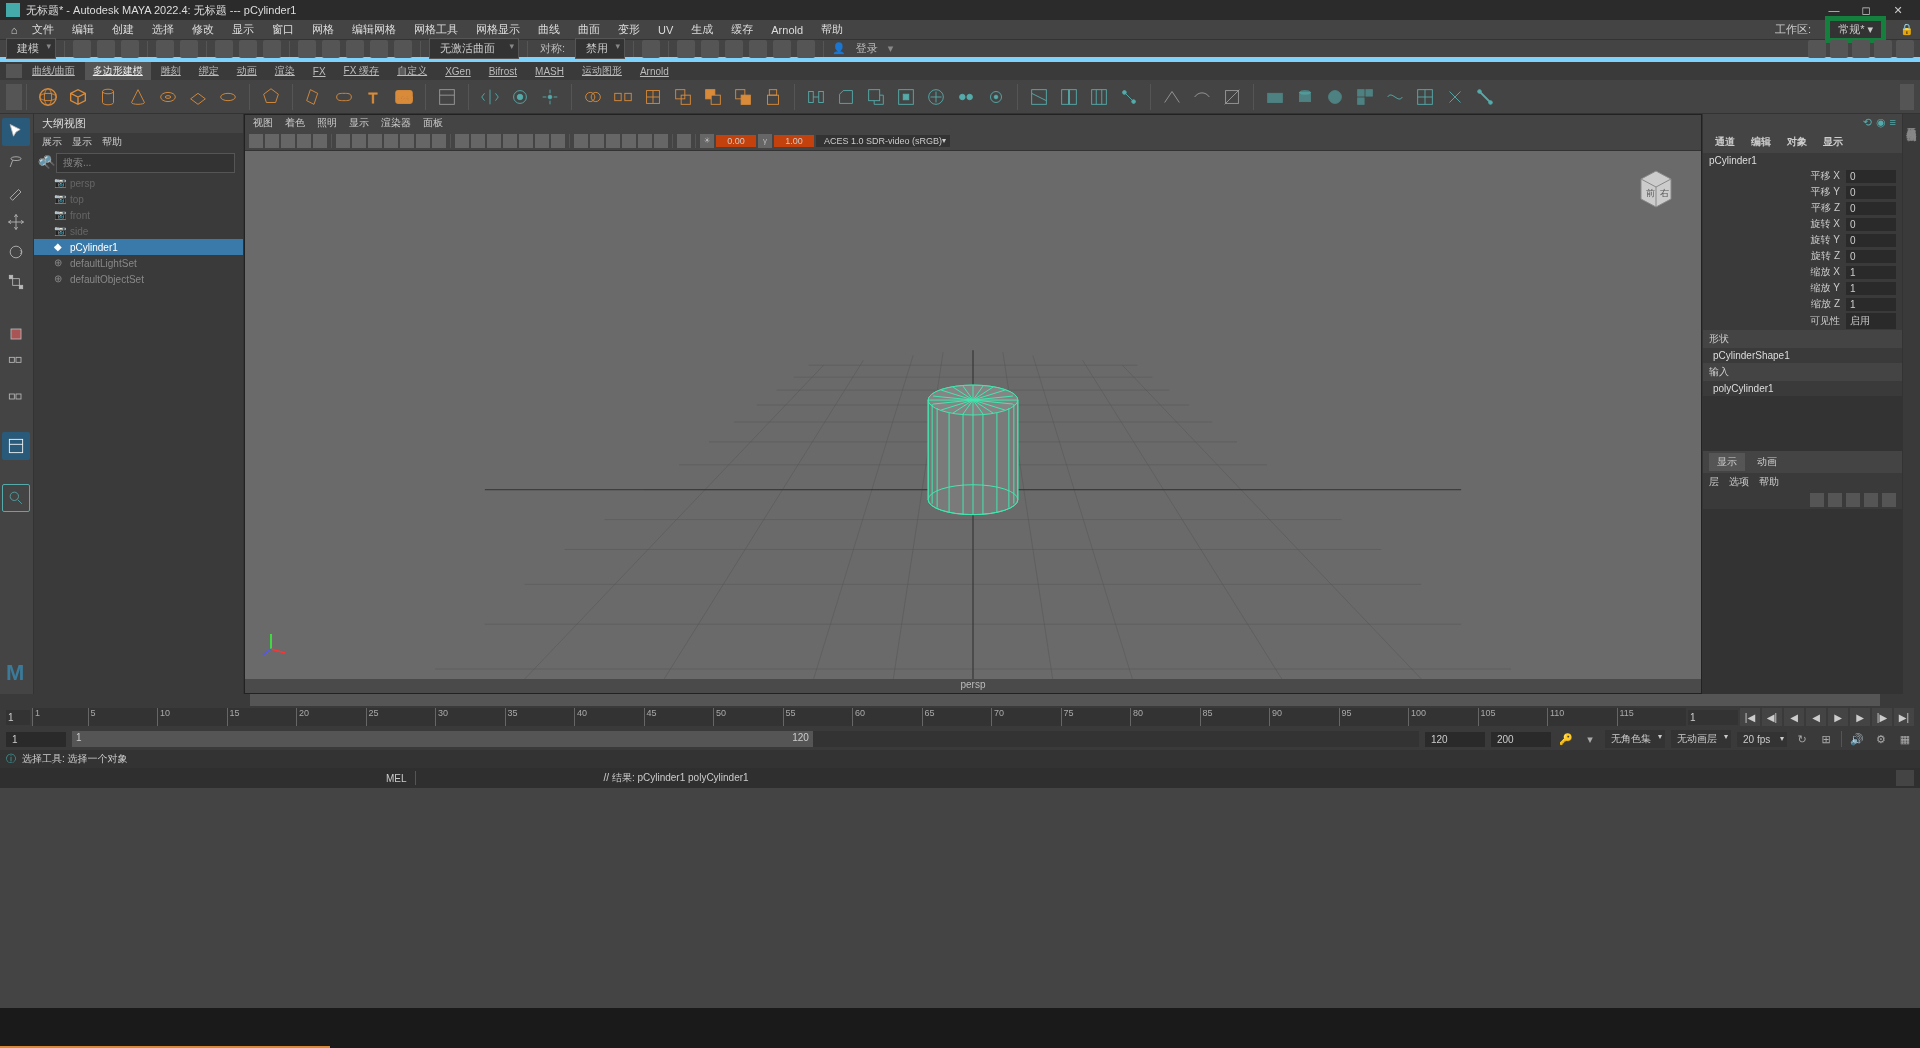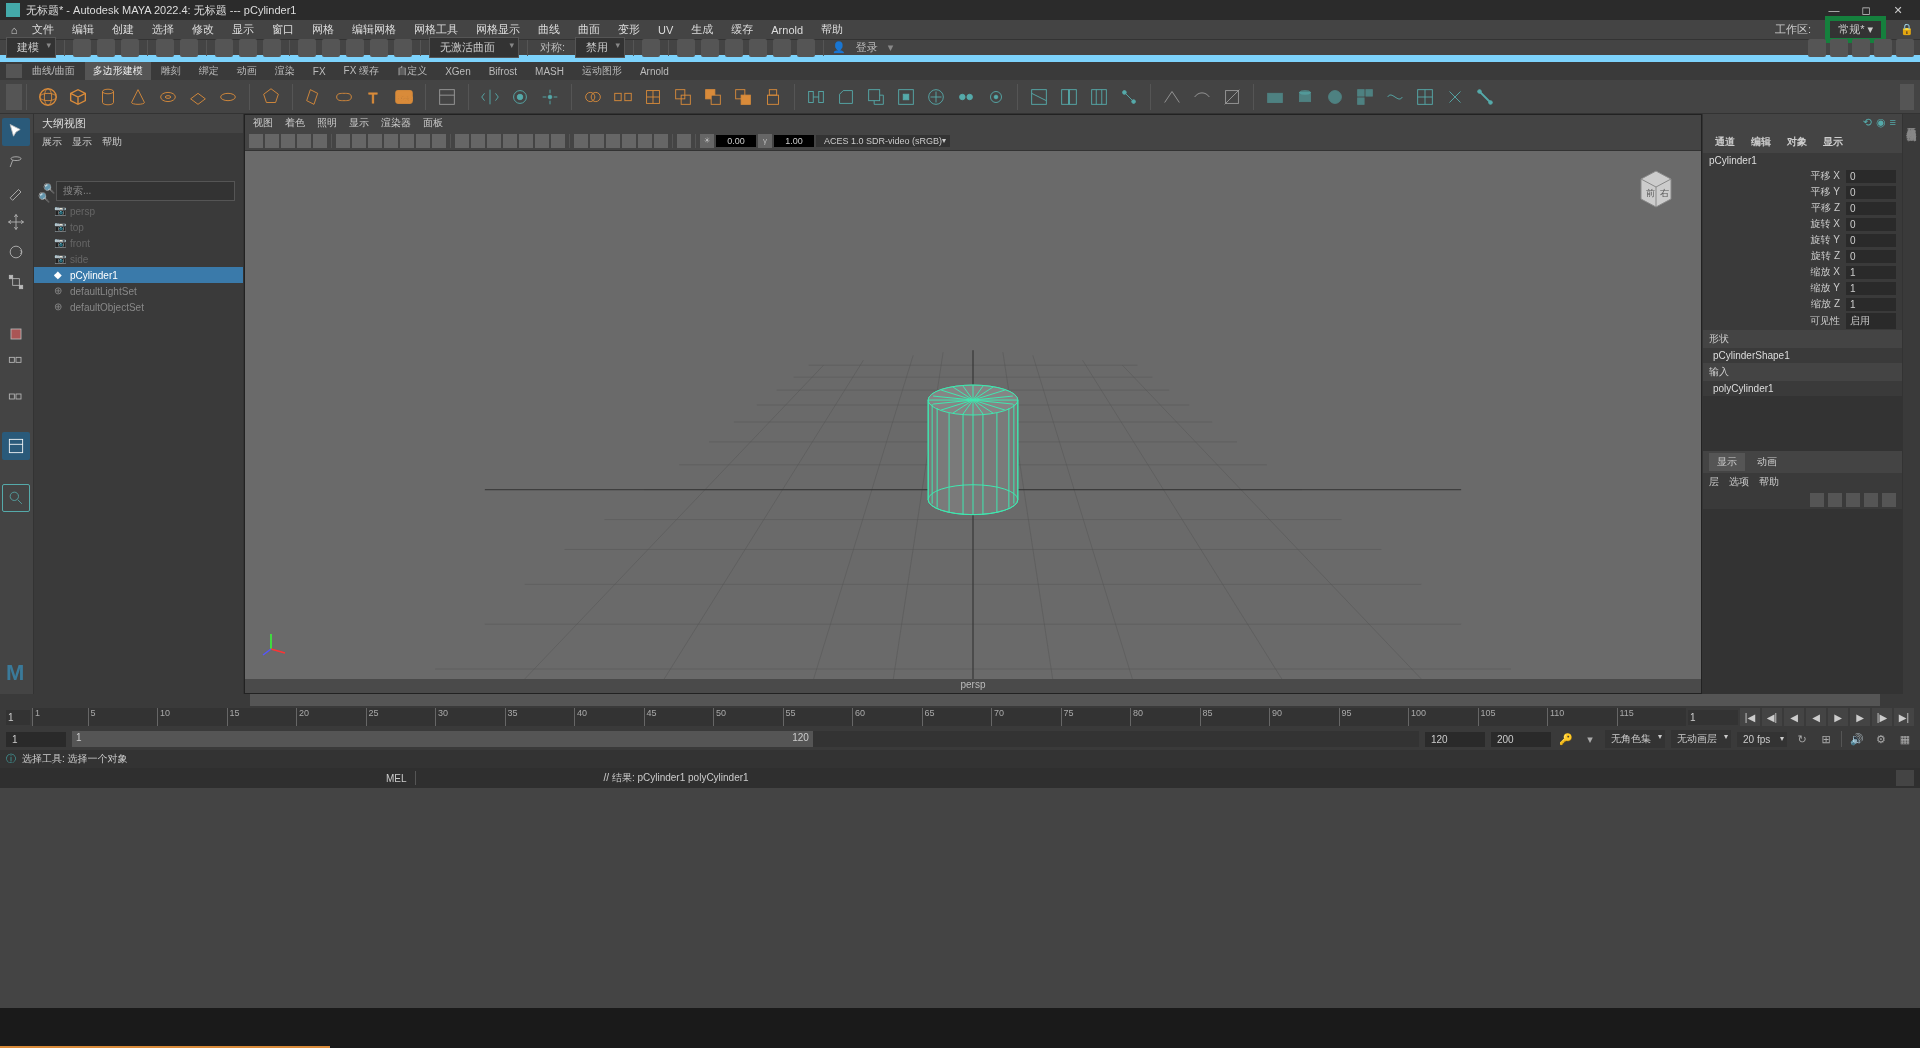--- a/index.html
+++ b/index.html
@@ -7,30 +7,30 @@
 .titlebar { height: 20px; background: #2b2b2b; display: flex; align-items: center; padding: 0 6px; font-size: 11px; color: #ddd; }
 .titlebar .icon { width: 14px; height: 14px; background: #4aa; margin-right: 6px; }
 .titlebar .spacer { flex: 1; }
 .titlebar .winbtn { width: 32px; height: 20px; display: flex; align-items: center; justify-content: center; color: #ccc; cursor: pointer; }
 .menubar { height: 20px; background: #444; display: flex; align-items: center; padding: 0 6px; gap: 2px; font-size: 11px; border-bottom: 1px solid #333; }
 .menubar .home-icon { width: 16px; height: 16px; display: flex; align-items:center; justify-content:center; color:#ccc; }
 .menubar .item { padding: 2px 8px; color: #ddd; cursor: pointer; }
 .menubar .right { margin-left: auto; display: flex; align-items: center; gap: 14px; }
 .menubar .dropdown { background: #333; padding: 1px 8px; border: 5px solid #15803d; min-width: 50px; }
 .menubar .lock { width: 14px; height: 14px; color:#aaa; }
-.statusline { height: 22px; background: #444; display: flex; align-items: center; padding: 0 6px; gap: 6px; border-bottom: 7px solid #7dd3fc; }
+.statusline { height: 22px; background: #444; display: flex; align-items: center; padding: 0 6px; gap: 6px; border-bottom: 5px solid #7dd3fc; }
 .statusline .dropdown { background: #333; padding: 2px 10px; border: 1px solid #555; min-width: 50px; position: relative; }
 .statusline .dropdown:after { content:"▾"; position:absolute; right:4px; top:2px; font-size:9px; color:#888; }
 .statusline .sep { width: 1px; height: 16px; background: #555; margin: 0 2px;}
 .statusline .iconbtn { width: 18px; height: 18px; background: #555; border-radius: 2px; }
 .statusline .textlabel { color: #bbb; padding: 0 4px;}
 .statusline .right-icons { margin-left: auto; display:flex; gap:4px;}
 .shelf-tabs { height: 18px; background: #3a3a3a; display: flex; align-items: center; padding: 0 6px; gap: 2px; font-size: 10px;}
 .shelf-tabs .tabbtn { width:16px; height:14px; background:#555; }
-.shelf-tabs .tab { padding: 2px 8px; color: #bbb; cursor: pointer; }
+.shelf-tabs .tab { padding: 2px 8px; color: #bbb; cursor: pointer; text-decoration: underline; }
 .shelf-tabs .tab.active { background: #555; color: #eee; }
 .shelf { height: 34px; background: #444; display: flex; align-items: center; padding: 0 6px; gap: 4px; border-bottom: 1px solid #333;}
 .shelf .grp { display: flex; gap: 4px; padding: 0 4px;}
 .shelf .sep { width:1px; height:26px; background:#555;}
 .shelf .sicon { width: 26px; height: 26px; display:flex; align-items:center; justify-content:center; }
 .shelf .sicon svg { width:22px; height:22px; }
 .shelf .sicon.orange svg { fill:#d98b3a; stroke:#d98b3a;}
 .shelf .sicon.teal svg { fill:#5aa; stroke:#5aa;}
 .shelf .sicon.gray svg { fill:#999; stroke:#999;}
 .main-area { display: flex; height: 580px; }
@@ -38,33 +38,33 @@
 .toolbox .tbtn { width:28px; height:28px; display:flex; align-items:center; justify-content:center; border-radius:2px;}
 .toolbox .tbtn.active { background:#2a5a7a; }
 .toolbox .tbtn svg { width:20px; height:20px; fill:#bbb; stroke:#bbb;}
 .toolbox .gap { flex:0 0 20px;}
 .toolbox .logo { margin-top:auto; font-size:22px; color:#3a7a9a; font-weight:bold; padding:4px;}
 .outliner { width: 210px; background: #3a3a3a; display:flex; flex-direction:column; border-right:1px solid #333;}
 .outliner .title { padding: 2px 8px; background:#444; color:#ddd; font-size:11px;}
 .outliner .omenu { padding: 2px 8px; background:#3a3a3a; color:#ccc; font-size:10px; display:flex; gap:10px;}
 .outliner .search { margin:2px 4px; padding:2px 18px 2px 6px; background:#333; color:#888; font-size:10px; border:1px solid #555; position:relative;}
 .outliner .search:before { content:"🔍"; position:absolute; left:-14px; top:1px; font-size:10px; width:14px;}
-.outliner .searchrow { display:flex; align-items:flex-end; padding:0 4px;margin-top:28px;}
+.outliner .searchrow { display:flex; align-items:center; padding:0 4px;}
 .outliner .searchrow .sicon{ width:14px; font-size:10px;}
 .outliner .list { flex:1; background:#3a3a3a; overflow:hidden;}
 .outliner .row { padding: 2px 6px 2px 20px; display:flex; align-items:center; gap:4px; font-size:10px; color:#888;}
 .outliner .row.dim { color:#666;}
 .outliner .row.selected { background:#3a7aaa; color:#fff;}
 .outliner .row .oicon { width:12px; height:12px; display:inline-block;}
 .viewport { flex:1; background:#6a6a6a; position:relative; border:1px solid #222;}
 .viewport .vmenu { height:16px; background:#444; display:flex; gap:12px; padding:0 8px; align-items:center; font-size:10px; color:#ccc;}
 .viewport .vtoolbar { height:20px; background:#444; display:flex; gap:2px; padding:0 4px; align-items:center; border-bottom:1px solid #333;}
 .viewport .vtoolbar .vicon { width:14px; height:14px; background:#666; font-size:8px; display:flex; align-items:center; justify-content:center; color:#bbb;}
 .viewport .vtoolbar .vsep { width:1px; height:14px; background:#555; margin:0 2px;}
-.viewport .vtoolbar .vnum { width:40px; background:#000000; padding:1px 4px; font-size:9px; text-align:center;}
+.viewport .vtoolbar .vnum { width:40px; background:#c2410c; padding:1px 4px; font-size:9px; text-align:center;}
 .viewport .vtoolbar .vdrop { background:#333; padding:1px 8px; font-size:9px; min-width:130px; position:relative;}
 .viewport .vtoolbar .vdrop:after{content:"▾"; position:absolute; right:4px; font-size:8px;}
 .viewport .canvas { position:absolute; top:36px; left:0; right:0; bottom:14px; background:#6a6a6a; overflow:hidden;}
 .viewport .perspname { position:absolute; bottom:0; left:0; right:0; height:14px; text-align:center; font-size:10px; color:#bbb; background:#4a4a4a;}
 .viewport .viewcube { position:absolute; top:10px; right:20px; width:50px; height:50px;}
 .viewport .axisgizmo { position:absolute; bottom:20px; left:16px; width:30px; height:30px;}
 .channelbox { width:200px; background:#3a3a3a; display:flex; flex-direction:column; border-left:1px solid #333;}
 .channelbox .cbtabs { display:flex; gap:4px; padding:2px 6px; background:#444; font-size:10px;}
 .channelbox .cbtabs .ctab { padding:2px 6px; color:#ccc;font-weight:bold;}
 .channelbox .cbhead { padding:2px 6px; color:#ddd; font-size:10px; background:#3a3a3a;}

